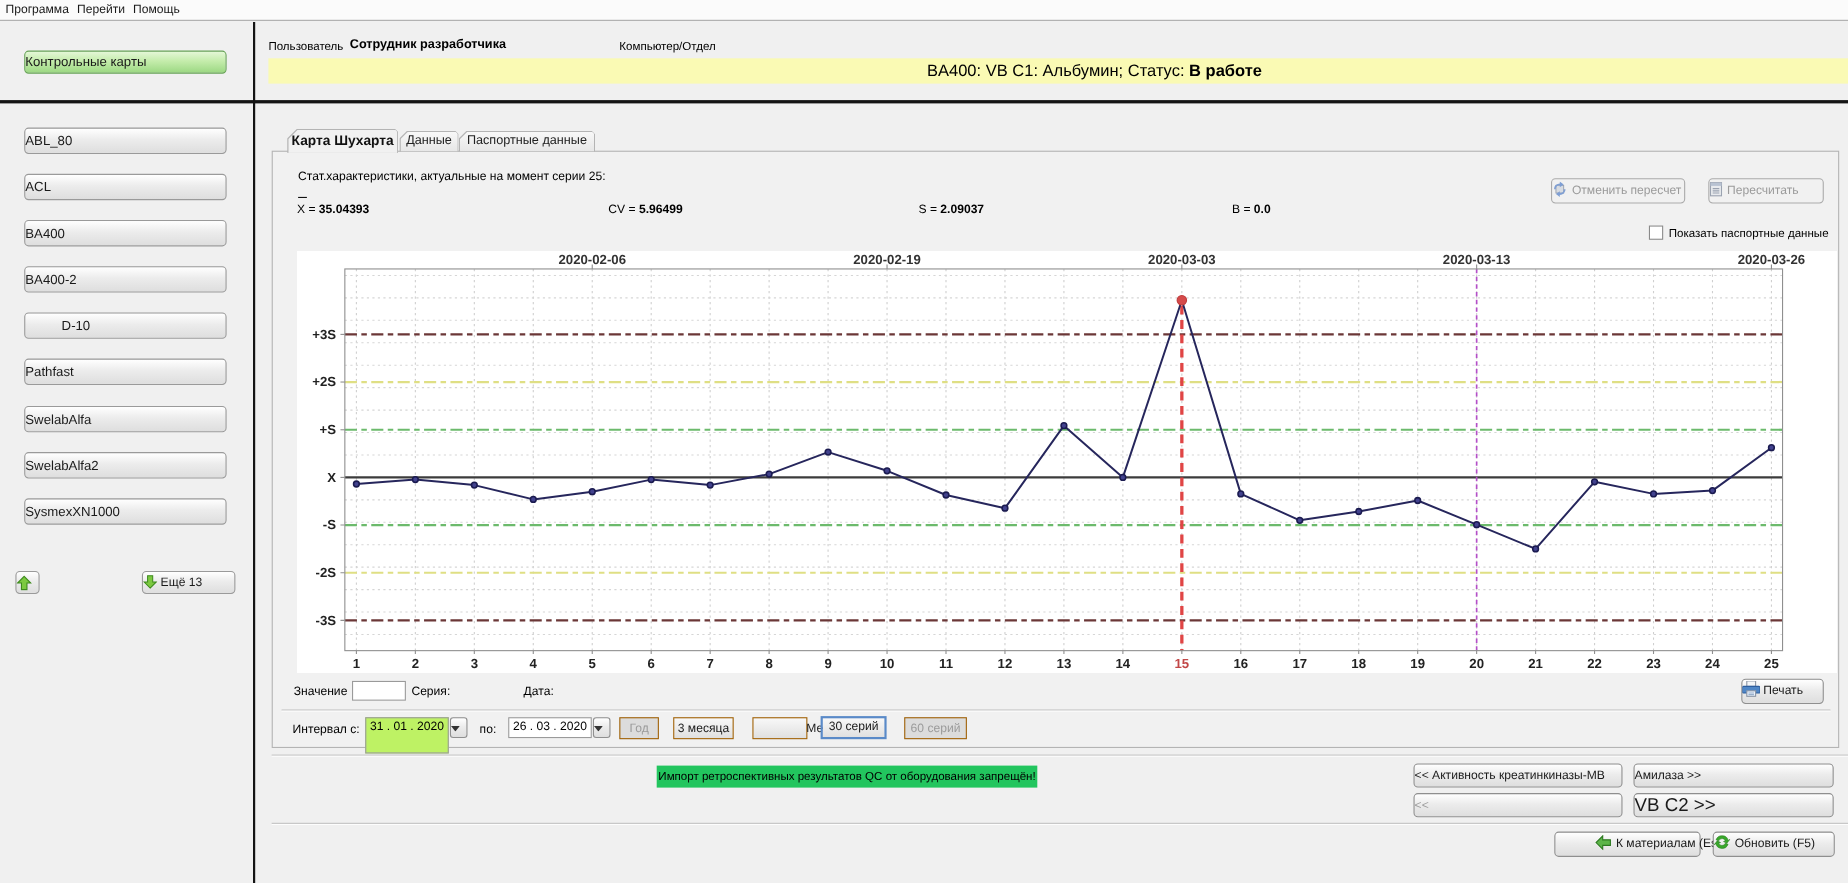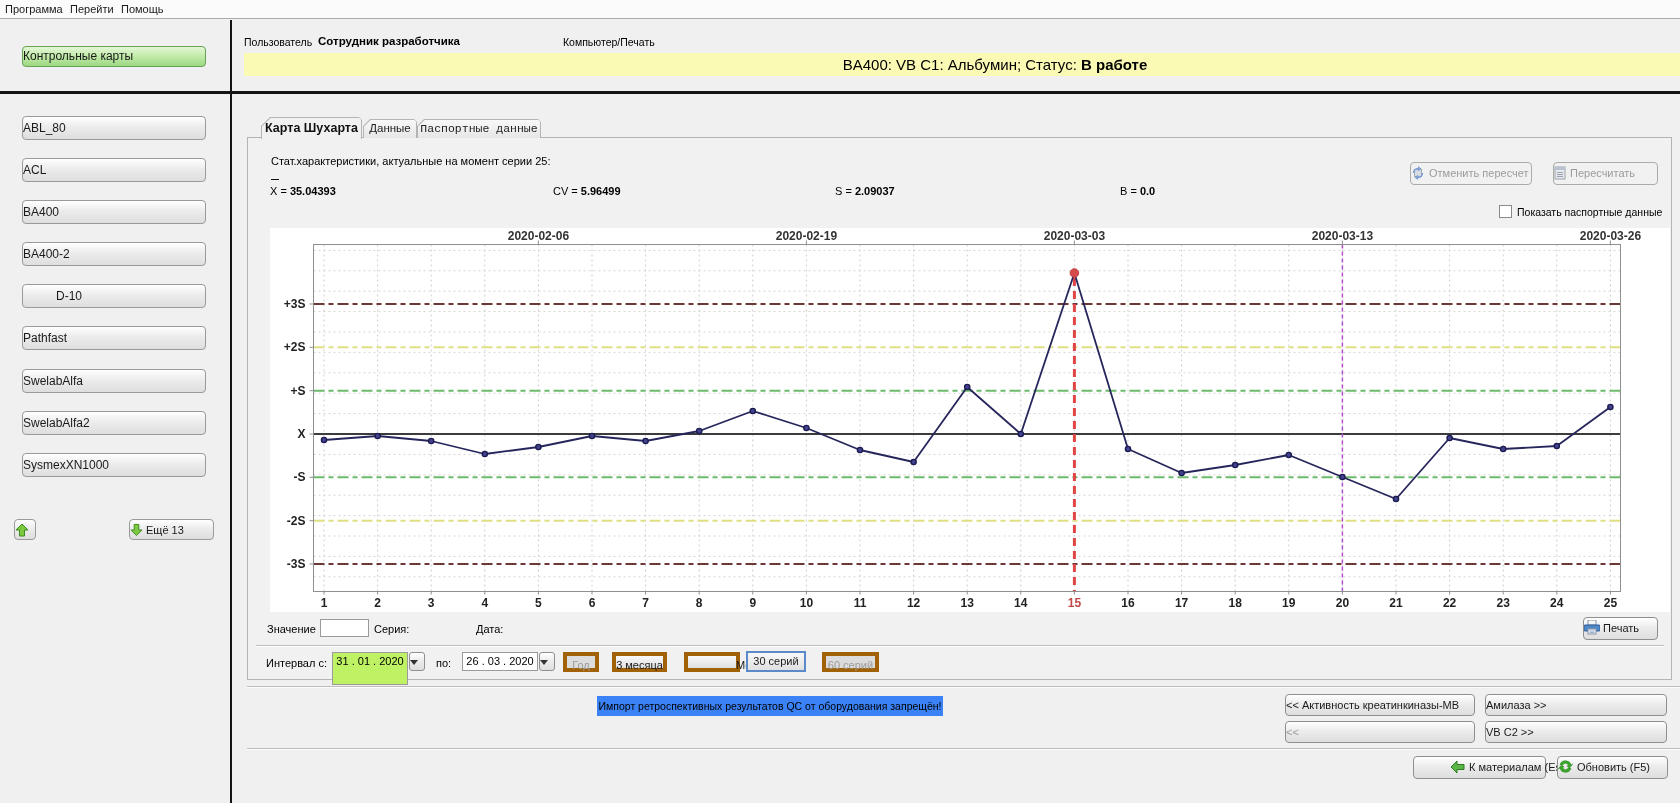--- a/index.html
+++ b/index.html
@@ -1,20 +1,20 @@
 <!DOCTYPE html>
 <html><head><meta charset="utf-8">
 <style>
 * { margin:0; padding:0; box-sizing:border-box; }
 html,body { width:1680px; height:803px; overflow:hidden; }
 body { font-family:"Liberation Sans", sans-serif; background:#f0f0f0; position:relative; }
 .abs { position:absolute; white-space:nowrap; }
 .btn { position:absolute; background:linear-gradient(#ffffff,#ececec 45%,#dedede); border:1px solid #8f8f8f; border-radius:3px; font-size:12px; color:#1a1a1a; white-space:nowrap; }
 .sbtn { border-radius:4px; border-color:#9a9a9a; }
-.flatbtn { position:absolute; background:linear-gradient(#f8f8f8,#e0e0e0); border:4px solid #a16207; text-align:center; font-size:11px; color:#1a1a1a; white-space:nowrap; }
+.flatbtn { position:absolute; background:linear-gradient(#f8f8f8,#e0e0e0); border:1px solid #a16207; text-align:center; font-size:11px; color:#1a1a1a; white-space:nowrap; }
 .disbtn { color:#9b9b9b; }
 .groove { position:absolute; border-top:1px solid #bdbdbd; border-bottom:1px solid #fdfdfd; height:2px; }
 </style></head>
 <body>
 
 <div class="abs" style="left:0;top:0;width:1680px;height:19px;background:#fbfbfb;border-bottom:1px solid #aaaaaa;">
   <span style="position:absolute;left:5px;top:3px;font-size:11px;color:#1a1a1a;">Программа</span>
   <span style="position:absolute;left:70px;top:3px;font-size:11px;color:#1a1a1a;">Перейти</span>
   <span style="position:absolute;left:121px;top:3px;font-size:11px;color:#1a1a1a;">Помощь</span>
 </div>
@@ -38,37 +38,37 @@
     </svg>
 </div>
 <div class="btn sbtn" style="left:129px;top:519px;width:85px;height:21px;">
   <svg width="13" height="14" viewBox="0 0 14 14" style="vertical-align:-3px;margin-right:3px;">
       <path d="M7 13 L13 7 L9.5 7 L9.5 1 L4.5 1 L4.5 7 L1 7 Z" fill="#7cc940" stroke="#3d8a1d" stroke-width="1"></path>
     </svg><span style="font-size:11px;line-height:21px;">Ещё 13</span>
 </div>
 
 <span class="abs" style="left:244px;top:36px;font-size:10.5px;">Пользователь</span>
 <span class="abs" style="left:318px;top:35px;font-size:11.5px;font-weight:bold;">Сотрудник разработчика</span>
-<span class="abs" style="left:563px;top:36px;font-size:10.5px;">Компьютер/Печать</span>
+<span class="abs" style="left:563px;top:36px;font-size:10.5px;">Компьютер/Отдел</span>
 <div class="abs" style="left:244px;top:53px;width:1436px;height:23px;background:#fafab4;"></div>
 <div class="abs" style="left:640px;top:56px;width:710px;height:18px;text-align:center;font-size:15px;">BA400: VB C1: Альбумин; Статус: <b>В работе</b></div>
 
 <div class="abs" style="left:247px;top:137px;width:1425px;height:543px;background:#f1f1f1;border:1px solid #b4b4b4;"></div>
 
 <div class="abs" style="left:261px;top:117px;width:101px;height:22px;background:#b4b4b4;clip-path:polygon(9px 0,98px 0,101px 3px,101px 22px,0 22px,0 9px);">
   <div style="position:absolute;left:1px;top:1px;width:99px;height:21px;background:#f1f1f1;clip-path:polygon(8.6px 0,97.4px 0,100px 2.6px,100px 21px,0 21px,0 8.6px);"></div>
   <span style="position:absolute;left:0;top:4px;width:100%;text-align:center;font-size:12.5px;font-weight:bold;color:#111;">Карта Шухарта</span>
 </div>
 <div class="abs" style="left:363px;top:119px;width:54px;height:19px;background:#b4b4b4;clip-path:polygon(7px 0,51px 0,54px 3px,54px 19px,0 19px,0 7px);">
   <div style="position:absolute;left:1px;top:1px;width:52px;height:18px;background:linear-gradient(#f8f8f8,#e6e6e6);clip-path:polygon(6.6px 0,50.4px 0,53px 2.6px,53px 18px,0 18px,0 6.6px);"></div>
   <span style="position:absolute;left:0;top:3px;width:100%;text-align:center;font-size:11.5px;color:#222;">Данные</span>
 </div>
 <div class="abs" style="left:417px;top:119px;width:124px;height:19px;background:#b4b4b4;clip-path:polygon(7px 0,121px 0,124px 3px,124px 19px,0 19px,0 7px);">
   <div style="position:absolute;left:1px;top:1px;width:122px;height:18px;background:linear-gradient(#f8f8f8,#e6e6e6);clip-path:polygon(6.6px 0,120.4px 0,123px 2.6px,123px 18px,0 18px,0 6.6px);"></div>
-  <span style="position:absolute;left:0;top:3px;width:100%;text-align:center;font-size:11.5px;color:#222;font-family:Liberation Mono, monospace;">Паспортные данные</span>
+  <span style="position:absolute;left:0;top:3px;width:100%;text-align:center;font-size:11.5px;color:#222;">Паспортные данные</span>
 </div>
 
 <span class="abs" style="left:271px;top:155px;font-size:11px;">Стат.характеристики, актуальные на момент серии 25:</span>
 <div class="abs" style="left:271px;top:179px;width:8px;height:1px;background:#111;"></div>
 <span class="abs" style="left:270px;top:185px;font-size:11px;">X = <b>35.04393</b></span>
 <span class="abs" style="left:553px;top:185px;font-size:11px;">CV = <b>5.96499</b></span>
 <span class="abs" style="left:835px;top:185px;font-size:11px;">S = <b>2.09037</b></span>
 <span class="abs" style="left:1120px;top:185px;font-size:11px;">B = <b>0.0</b></span>
 
 <div class="btn disbtn" style="left:1410px;top:162px;width:122px;height:23px;background:#f1f1f1;border-color:#ababab;border-radius:4px;">
@@ -273,26 +273,26 @@
 <div class="btn" style="left:539px;top:652px;width:16px;height:19px;border-radius:3px;"><svg width="8" height="5" viewBox="0 0 8 5" style="margin-top:7px">
       <path d="M0 0 L8 0 L4 5 Z" fill="#333"></path>
     </svg></div>
 <div class="flatbtn disbtn" style="left:563px;top:652px;width:36px;height:20px;line-height:18px;background:#dcdcdc;">Год</div>
 <div class="flatbtn" style="left:612px;top:652px;width:55px;height:20px;line-height:18px;">3 месяца</div>
 <div class="flatbtn" style="left:684px;top:652px;width:45px;height:20px;line-height:18px;padding-left:48px;">Месяц</div>
 <div class="flatbtn" style="left:746px;top:651px;width:60px;height:21px;line-height:17px;border:2px solid #5a8ac8;">30 серий</div>
 <div class="flatbtn disbtn" style="left:822px;top:652px;width:57px;height:20px;line-height:18px;background:#dcdcdc;">60 серий</div>
 
 <div class="groove" style="left:247px;top:686px;width:1433px;"></div>
-<div class="abs" style="left:597px;top:696px;width:346px;height:20px;background:#3b82f6;text-align:center;font-size:10.5px;line-height:20px;white-space:nowrap;">Импорт ретроспективных результатов QC от оборудования запрещён!</div>
+<div class="abs" style="left:597px;top:696px;width:346px;height:20px;background:#22c55e;text-align:center;font-size:10.5px;line-height:20px;white-space:nowrap;">Импорт ретроспективных результатов QC от оборудования запрещён!</div>
 
 <div class="btn" style="left:1285px;top:694px;width:190px;height:22px;line-height:20px;font-size:11px;border-radius:4px;">&lt;&lt; Активность креатинкиназы-MB</div>
 <div class="btn" style="left:1485px;top:694px;width:182px;height:22px;line-height:20px;font-size:11px;border-radius:4px;">Амилаза &gt;&gt;</div>
 <div class="btn disbtn" style="left:1285px;top:721px;width:190px;height:22px;line-height:20px;font-size:11px;border-radius:4px;">&lt;&lt;</div>
-<div class="btn" style="left:1485px;top:721px;width:182px;height:22px;line-height:20px;font-size:11px;border-radius:4px;">VB C2 &gt;&gt;</div>
+<div class="btn" style="left:1485px;top:721px;width:182px;height:22px;line-height:20px;font-size:17px;border-radius:4px;">VB C2 &gt;&gt;</div>
 
 <div class="groove" style="left:247px;top:748px;width:1433px;"></div>
 
 <div class="btn" style="left:1413px;top:756px;width:133px;height:23px;border-radius:4px;padding-left:36px;">
   <svg width="15" height="14" viewBox="0 0 15 14" style="vertical-align:-3px;margin-right:4px;">
       <path d="M7 1 L1 7 L7 13 L7 9.5 L14 9.5 L14 4.5 L7 4.5 Z" fill="#5cb548" stroke="#2d7a20" stroke-width="1"></path>
     </svg><span style="font-size:11px;line-height:21px;">К материалам (Esc)</span>
 </div>
 <div class="btn" style="left:1557px;top:756px;width:111px;height:23px;border-radius:4px;">
   <svg width="15" height="15" viewBox="0 0 16 16" style="vertical-align:-3px;margin-right:4px;">

